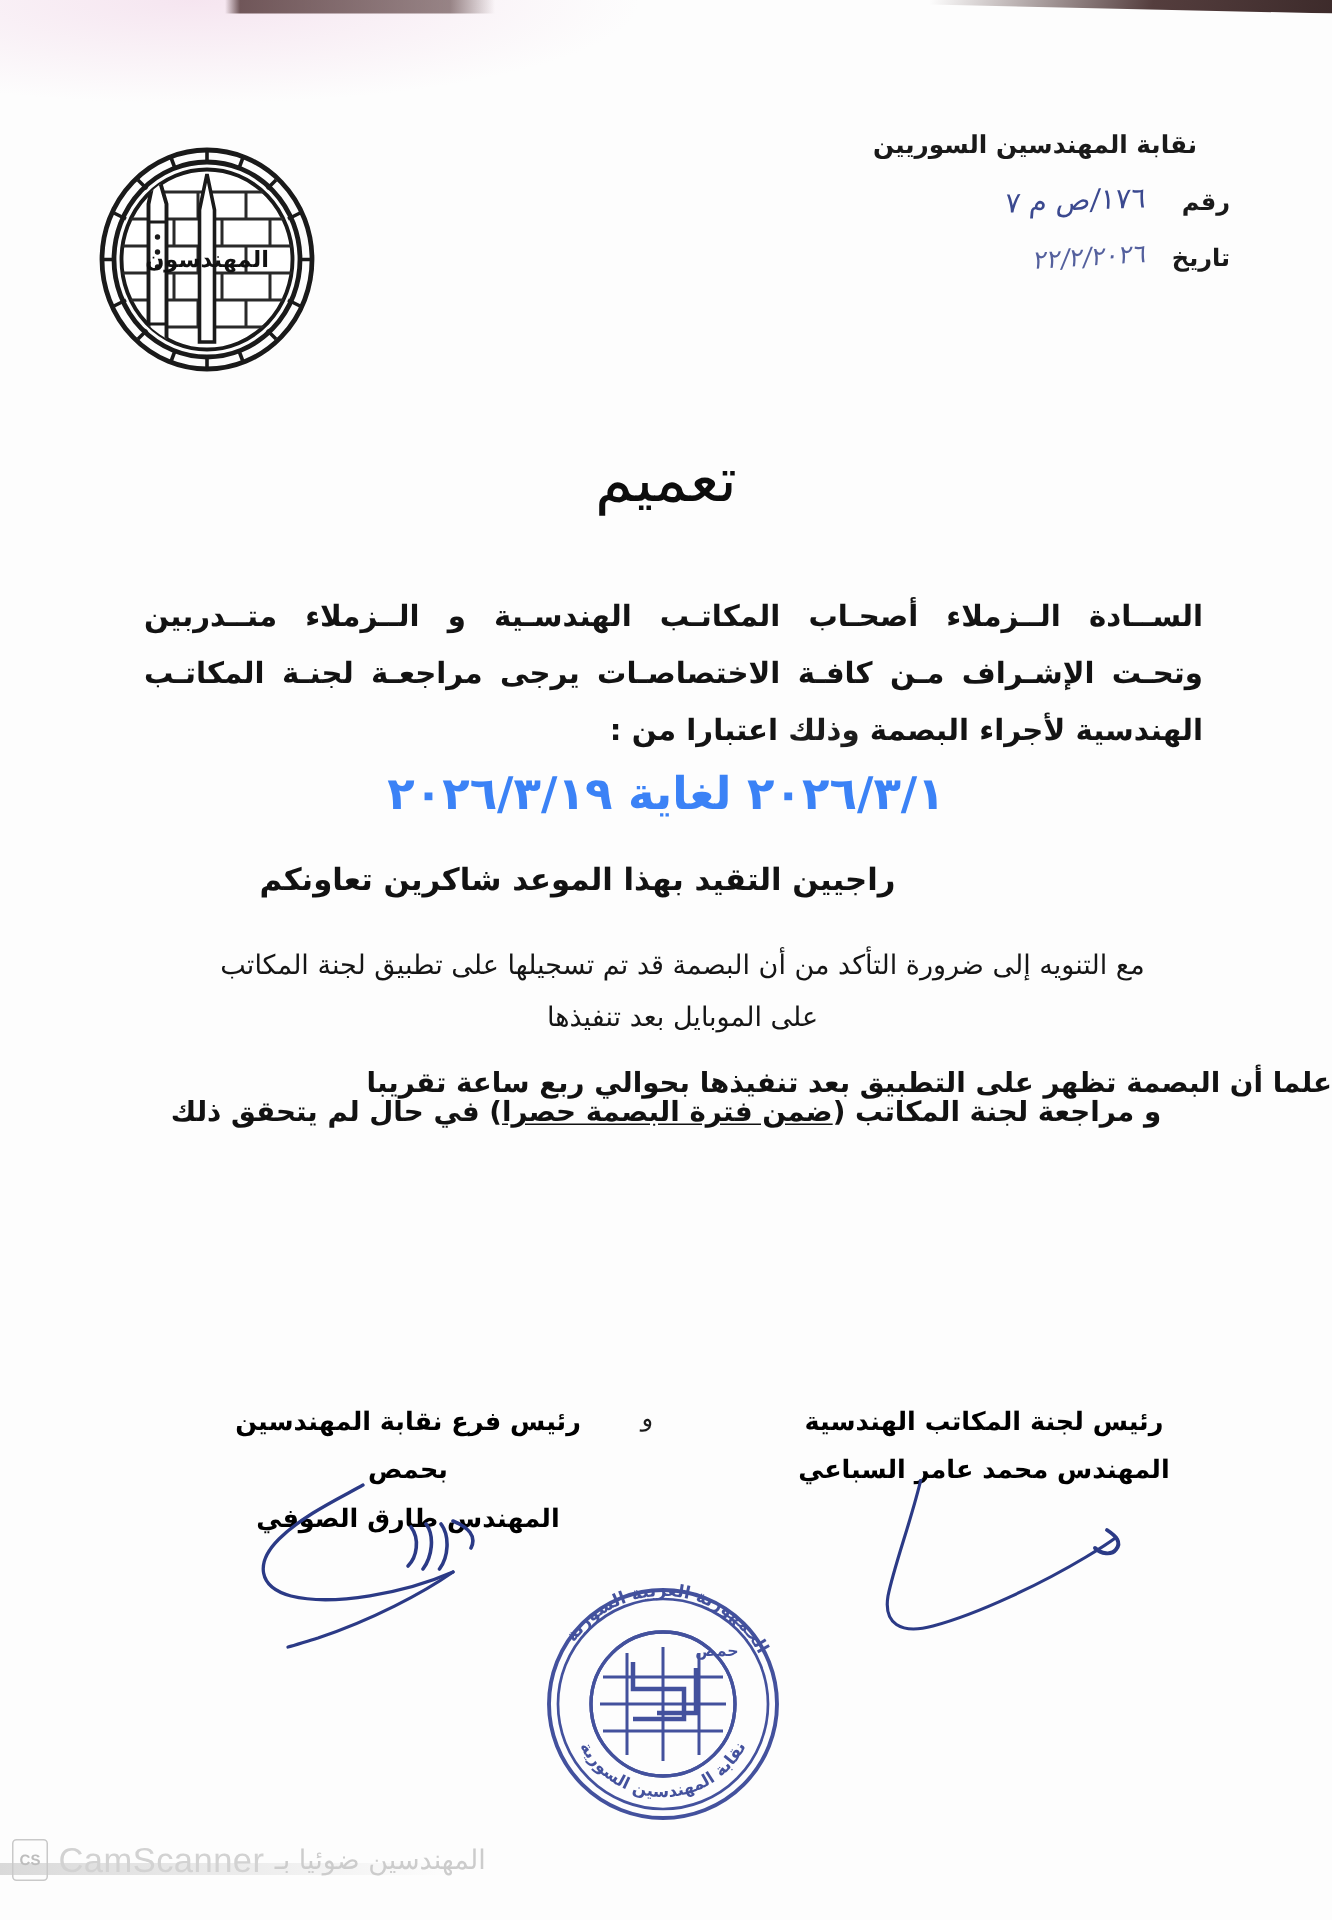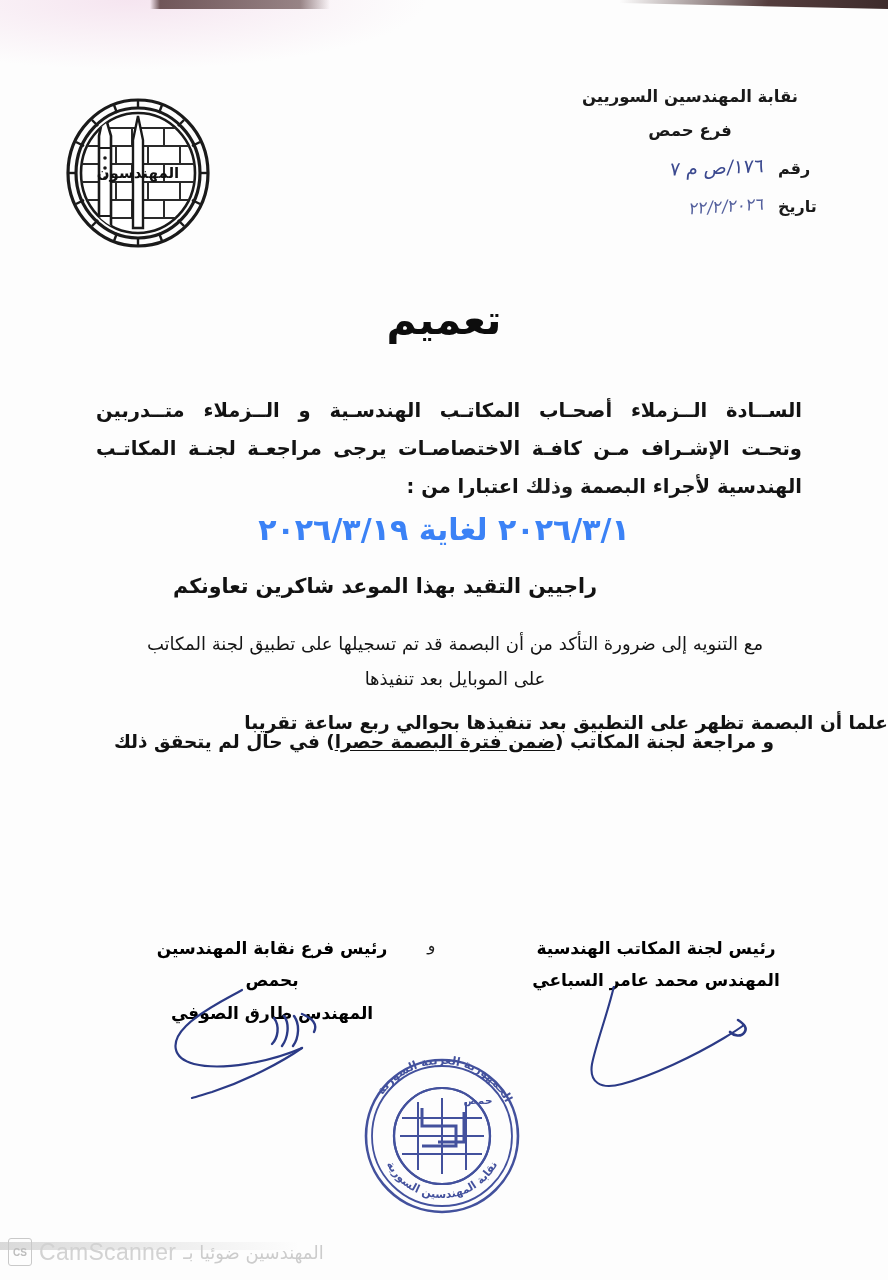--- a/index.html
+++ b/index.html
@@ -73,21 +73,21 @@
     align-items: baseline;
     justify-content: flex-start;
     margin-top: 10px;
     gap: 14px;
   }
   .ref-label {
     font-size: 16px;
     font-weight: 700;
     color: #1a1a1a;
     min-width: 42px;
-    text-align: left;
+    text-align: right;
   }
   .ref-hand {
     font-family: "DejaVu Sans", "Liberation Sans", sans-serif;
     font-size: 19px;
     color: #2b3a86;
     letter-spacing: 3px;
     transform: rotate(-2.2deg) skewX(-7deg);
     white-space: nowrap;
     opacity: 0.92;
   }
@@ -108,21 +108,21 @@
   }
 
   
   .doc-title {
     position: absolute;
     top: 296px;
     left: 0;
     width: 888px;
     text-align: center;
     font-size: 41px;
-    font-weight: 700;
+    font-weight: 400;
     letter-spacing: 1px;
     color: #0d0d0d;
   }
 
   
   .body-block {
     position: absolute;
     top: 392px;
     left: 96px;
     width: 706px;
@@ -239,21 +239,21 @@
     top: 1046px;
     left: 352px;
     width: 180px;
     height: 180px;
     opacity: 0.88;
   }
 
   
   .footer-wm {
     position: absolute;
-    bottom: 8px;
+    bottom: 20px;
     left: 0;
     width: 742px;
     height: 40px;
     display: flex;
     flex-direction: row;
     align-items: center;
     gap: 7px;
     padding-left: 8px;
     box-sizing: border-box;
     direction: ltr;
@@ -359,21 +359,20 @@
         <circle cx="47" cy="72" r="1.8" fill="#1a1a1a"></circle>
         <circle cx="47" cy="82" r="1.8" fill="#1a1a1a"></circle>
       </g>
 
       <text x="80" y="82" text-anchor="middle" font-family="DejaVu Sans, sans-serif" font-size="15" font-weight="700" fill="#111111" direction="rtl">المهندسون</text>
     </svg>
   </div>
 
   <div class="letterhead">
     <div class="org">نقابة المهندسين السوريين</div>
-    <div class="branch">فرع حمص</div>
 
     <div class="ref-row">
       <span class="ref-label">رقم</span>
       <span class="ref-hand">١٧٦/ص م ٧</span>
     </div>
 
     <div class="ref-row">
       <span class="ref-label">تاريخ</span>
       <span class="ref-hand date">٢٢/٢/٢٠٢٦</span>
     </div>

